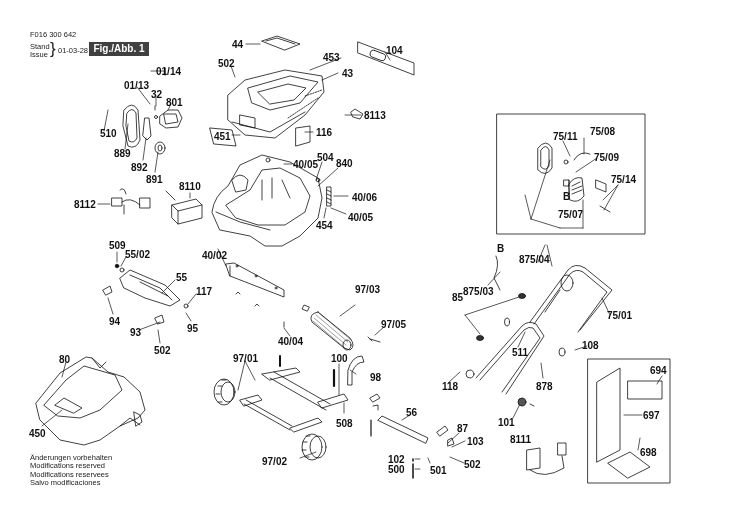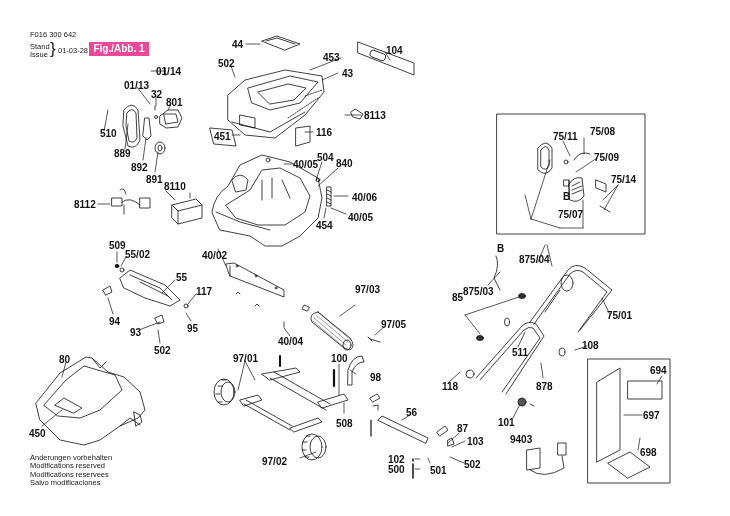--- a/index.html
+++ b/index.html
@@ -1,21 +1,21 @@
 <!DOCTYPE html>
 <html><head>
 <meta charset="utf-8">
 <style>
   html, body { margin: 0; padding: 0; background: #ffffff; }
   body { width: 730px; height: 516px; position: relative; overflow: hidden; font-family: "Liberation Sans", sans-serif; color: #111; }
   #drawing { position: absolute; left: 0; top: 0; width: 730px; height: 516px; }
   .lbl { position: absolute; font-family: "Liberation Sans", sans-serif; font-weight: bold; font-size: 10px; line-height: 11px; white-space: nowrap; color: #111; }
   .hdr { position: absolute; font-size: 7.5px; line-height: 9px; color: #222; white-space: nowrap; }
   .brace { position: absolute; font-size: 17px; line-height: 17px; color: #222; }
-  .fig { position: absolute; left: 89px; top: 42px; width: 60px; height: 14px; background: #ec4899; color: #fff; font-weight: bold; font-size: 10px; line-height: 14px; text-align: center; }
+  .fig { position: absolute; left: 89px; top: 42px; width: 60px; height: 14px; background: #404040; color: #fff; font-weight: bold; font-size: 10px; line-height: 14px; text-align: center; }
   .footer { position: absolute; left: 30px; top: 454px; font-size: 7.5px; line-height: 8.3px; color: #222; }
   .footer div { white-space: nowrap; }
 </style>
 </head>
 <body>
 
 <svg id="drawing" viewBox="0 0 730 516" xmlns="http://www.w3.org/2000/svg" fill="none" stroke="#111" stroke-width="0.8" stroke-linejoin="round" stroke-linecap="round">
 
   <g stroke-width="0.7">
     <line x1="246" y1="44" x2="260" y2="44"></line>
@@ -347,21 +347,21 @@
 <div class="lbl" style="left:146px;top:174px;">891</div>
 <div class="lbl" style="left:214px;top:131px;">451</div>
 <div class="lbl" style="left:316px;top:127px;">116</div>
 <div class="lbl" style="left:364px;top:110px;">8113</div>
 <div class="lbl" style="left:293px;top:159px;">40/05</div>
 <div class="lbl" style="left:317px;top:152px;">504</div>
 <div class="lbl" style="left:336px;top:158px;">840</div>
 <div class="lbl" style="left:352px;top:192px;">40/06</div>
 <div class="lbl" style="left:348px;top:212px;">40/05</div>
 <div class="lbl" style="left:316px;top:220px;">454</div>
-<div class="lbl" style="left:164px;top:181px;">8110</div>
+<div class="lbl" style="left:179px;top:181px;">8110</div>
 <div class="lbl" style="left:74px;top:199px;">8112</div>
 <div class="lbl" style="left:109px;top:240px;">509</div>
 <div class="lbl" style="left:125px;top:249px;">55/02</div>
 <div class="lbl" style="left:176px;top:272px;">55</div>
 <div class="lbl" style="left:196px;top:286px;">117</div>
 <div class="lbl" style="left:109px;top:316px;">94</div>
 <div class="lbl" style="left:187px;top:323px;">95</div>
 <div class="lbl" style="left:130px;top:327px;">93</div>
 <div class="lbl" style="left:154px;top:345px;">502</div>
 <div class="lbl" style="left:202px;top:250px;">40/02</div>
@@ -391,16 +391,16 @@
 <div class="lbl" style="left:558px;top:209px;">75/07</div>
 <div class="lbl" style="left:497px;top:243px;">B</div>
 <div class="lbl" style="left:463px;top:286px;">875/03</div>
 <div class="lbl" style="left:452px;top:292px;">85</div>
 <div class="lbl" style="left:607px;top:310px;">75/01</div>
 <div class="lbl" style="left:512px;top:347px;">511</div>
 <div class="lbl" style="left:582px;top:340px;">108</div>
 <div class="lbl" style="left:442px;top:381px;">118</div>
 <div class="lbl" style="left:536px;top:381px;">878</div>
 <div class="lbl" style="left:498px;top:417px;">101</div>
-<div class="lbl" style="left:510px;top:434px;">9403</div>
+<div class="lbl" style="left:510px;top:434px;">8111</div>
 <div class="lbl" style="left:650px;top:365px;">694</div>
 <div class="lbl" style="left:643px;top:410px;">697</div>
 <div class="lbl" style="left:640px;top:447px;">698</div>
 
 </body></html>

